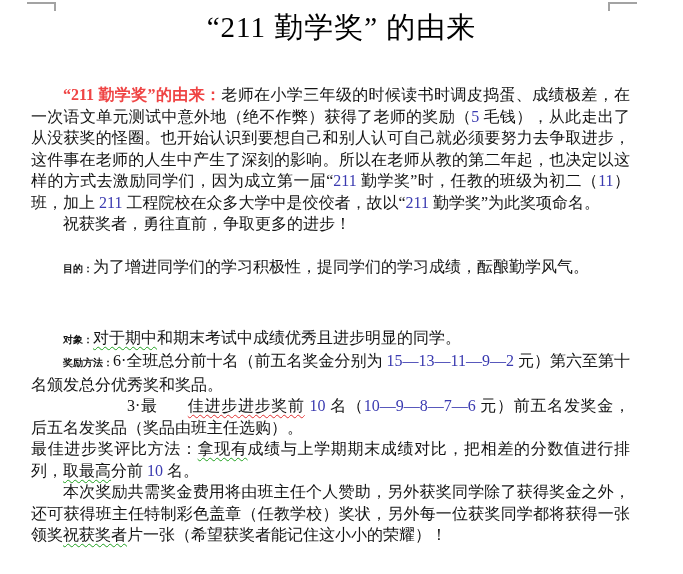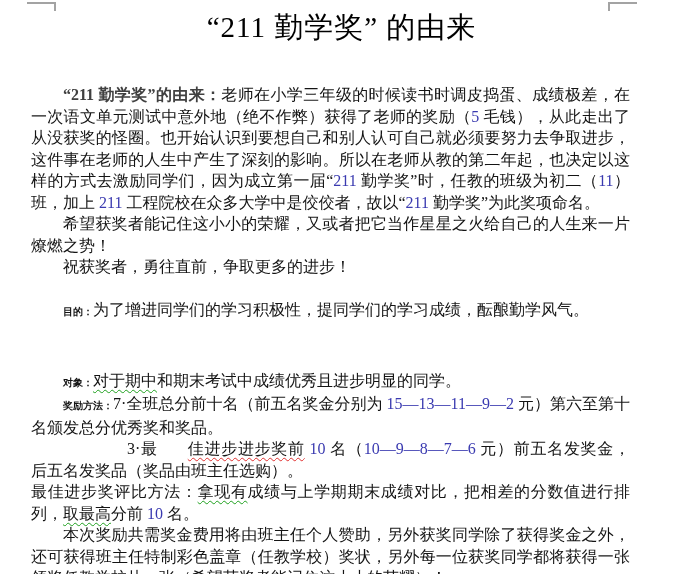--- a/index.html
+++ b/index.html
@@ -43,21 +43,21 @@
     top: 84px;
     width: 599px;
     font-size: 16px;
     line-height: 21.5px;
     color: #141414;
     text-align: justify;
   }
   .para { min-height: 21.5px; }
   .run { }
   .red-bold {
-    color: #404040;
+    color: #ef4444;
     font-weight: bold;
   }
   .bold-label {
     font-weight: bold;
     font-family: "Liberation Sans", "DejaVu Sans", sans-serif;
     font-size: 10px;
   }
   .num { color: #3a3ab0; }
   .sq-green {
     text-decoration: underline wavy #1ea01e 1px;
@@ -75,23 +75,22 @@
 <div class="page">
   <div class="boundary-mark mark-left-h"></div>
   <div class="boundary-mark mark-left-v"></div>
   <div class="boundary-mark mark-right-h"></div>
   <div class="boundary-mark mark-right-v"></div>
 
   <div class="doc-title">“211 勤学奖” 的由来</div>
 
   <div class="doc-body">
       <div class="para" style="text-indent: 2em;"><span class="run red-bold">“211 勤学奖”的由来：</span><span class="run">老师在小学三年级的时候读书时调皮捣蛋、成绩极差，在一次语文单元测试中意外地（绝不作弊）获得了老师的奖励（</span><span class="run num">5</span><span class="run"> 毛钱），从此走出了从没获奖的怪圈。也开始认识到要想自己和别人认可自己就必须要努力去争取进步，这件事在老师的人生中产生了深刻的影响。所以在老师从教的第二年起，也决定以这样的方式去激励同学们，因为成立第一届“</span><span class="run num">211</span><span class="run"> 勤学奖”时，任教的班级为初二（</span><span class="run num">11</span><span class="run">）班，加上 </span><span class="run num">211</span><span class="run"> 工程院校在众多大学中是佼佼者，故以“</span><span class="run num">211</span><span class="run"> 勤学奖”为此奖项命名。</span></div>
-      <div class="para" style="text-indent: 2em;"><span class="run">希望获奖者能记住这小小的荣耀，又或者把它当作星星之火给自己的人生来一片燎燃之势！</span></div>
       <div class="para" style="text-indent: 2em;"><span class="run">祝获奖者，勇往直前，争取更多的进步！</span></div>
       <div class="para" style="text-indent: 0em;">&nbsp;</div>
       <div class="para" style="text-indent: 2em;"><span class="run bold-label">目的：</span><span class="run">为了增进同学们的学习积极性，提同学们的学习成绩，酝酿勤学风气。</span></div>
       <div class="para" style="text-indent: 2em; margin-top: 47px;"><span class="run bold-label">对象：</span><span class="run sq-green">对于期中</span><span class="run">和期末考试中成绩优秀且进步明显的同学。</span></div>
-      <div class="para" style="text-indent: 2em;"><span class="run bold-label">奖励方法：</span><span class="run">7·全班总分前十名（前五名奖金分别为 </span><span class="run num">15—13—11—9—2</span><span class="run"> 元）第六至第十名颁发总分优秀奖和奖品。</span></div>
+      <div class="para" style="text-indent: 2em;"><span class="run bold-label">奖励方法：</span><span class="run">6·全班总分前十名（前五名奖金分别为 </span><span class="run num">15—13—11—9—2</span><span class="run"> 元）第六至第十名颁发总分优秀奖和奖品。</span></div>
       <div class="para" style="text-indent: 6em;"><span class="run">3·最</span><span class="run sq-red">佳进步进步奖前</span><span class="run"> </span><span class="run num">10</span><span class="run"> 名（</span><span class="run num">10—9—8—7—6</span><span class="run"> 元）前五名发奖金，后五名发奖品（奖品由班主任选购）。</span></div>
       <div class="para" style="text-indent: 0em;"><span class="run">最佳进步奖评比方法：</span><span class="run sq-green">拿现有</span><span class="run">成绩与上学期期末成绩对比，把相差的分数值进行排列，</span><span class="run sq-green">取最高</span><span class="run">分前 </span><span class="run num">10</span><span class="run"> 名。</span></div>
-      <div class="para" style="text-indent: 2em;"><span class="run">本次奖励共需奖金费用将由班主任个人赞助，另外获奖同学除了获得奖金之外，还可获得班主任特制彩色盖章（任教学校）奖状，另外每一位获奖同学都将获得一张领奖</span><span class="run sq-green">任教学校</span><span class="run">片一张（希望获奖者能记住这小小的荣耀）！</span></div>
+      <div class="para" style="text-indent: 2em;"><span class="run">本次奖励共需奖金费用将由班主任个人赞助，另外获奖同学除了获得奖金之外，还可获得班主任特制彩色盖章（任教学校）奖状，另外每一位获奖同学都将获得一张领奖</span><span class="run sq-green">祝获奖者</span><span class="run">片一张（希望获奖者能记住这小小的荣耀）！</span></div>
     </div>
 </div>
 
 </body></html>

